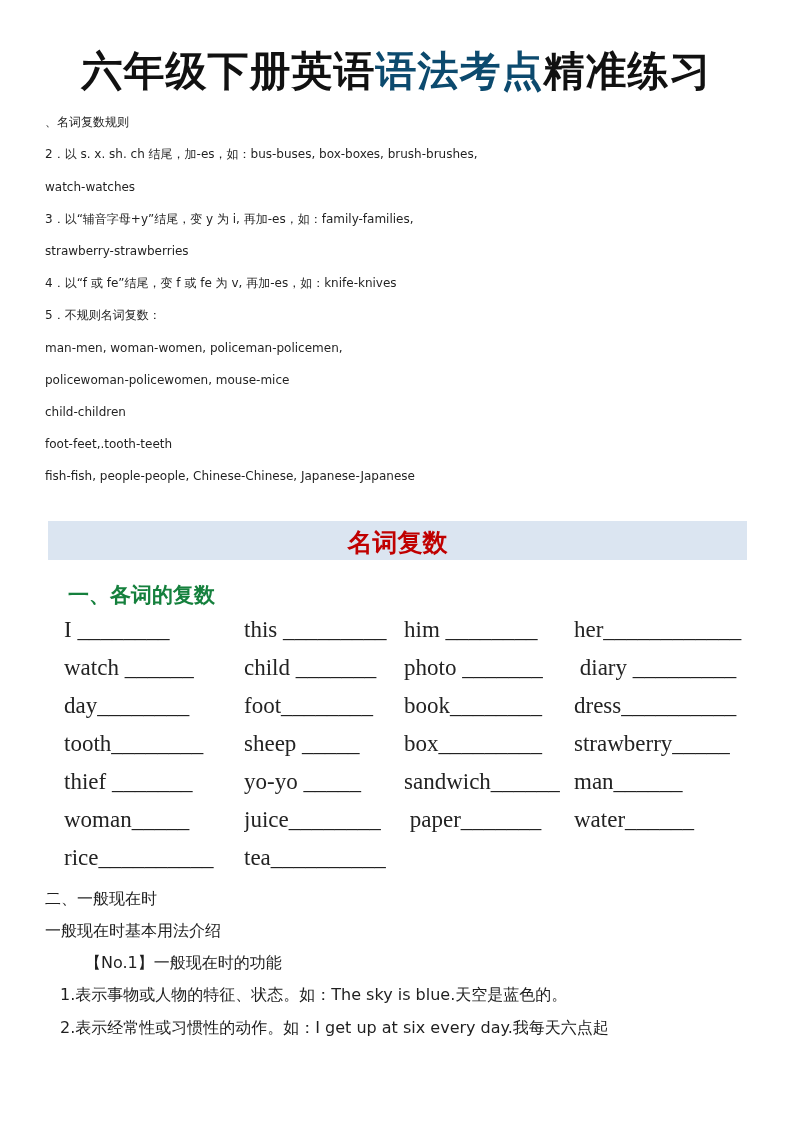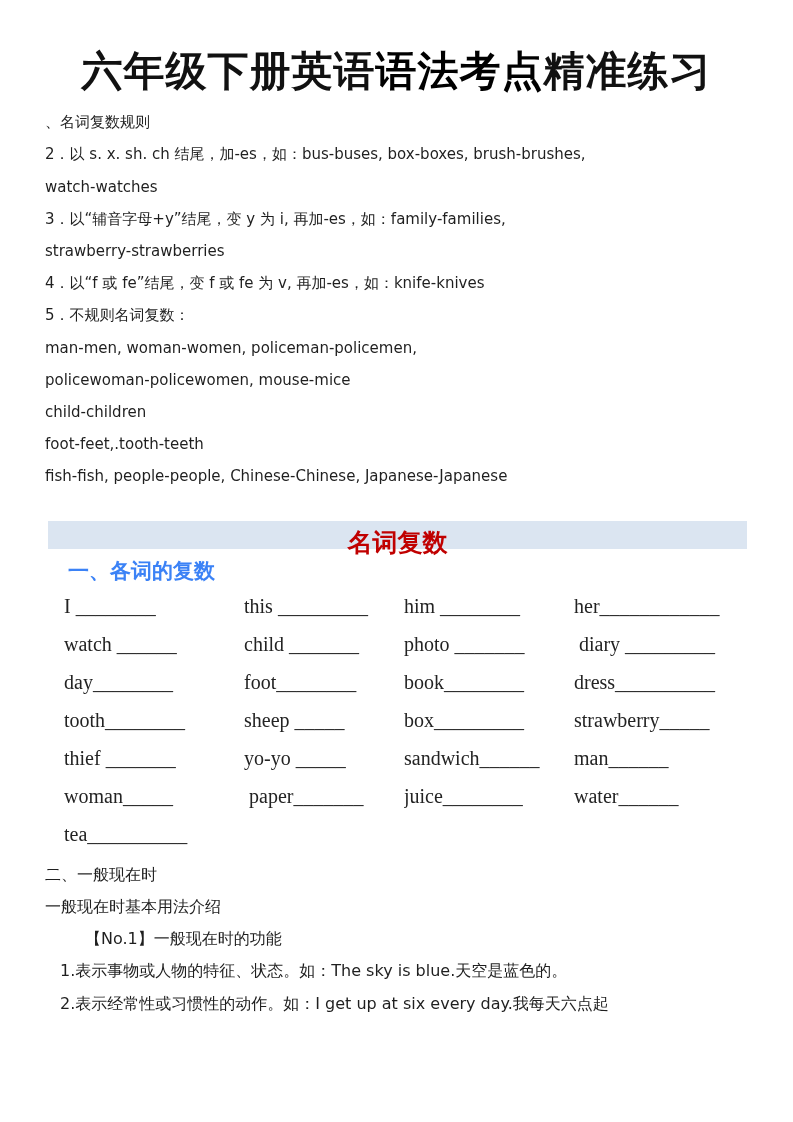--- a/index.html
+++ b/index.html
@@ -8,39 +8,39 @@
     position:relative; width:793px; height:1122px; margin:0 auto;
     background:#ffffff; overflow:hidden;
     font-family:"DejaVu Sans","Liberation Sans",sans-serif;
     color:#1f1f1f;
   }
   .title {
     margin-top:46px; text-align:center;
     font-size:41px; line-height:1.25; font-weight:bold;
     letter-spacing:1px; color:#111111; white-space:nowrap;
   }
-  .title .red { color:#000000; }
-  .rules { margin:9px 45px 0 45px; font-size:15px; line-height:32.2px; }
+  .title .red { color:#0c4a6e; }
+  .rules { margin:9px 45px 0 45px; font-size:12px; line-height:32.2px; }
   .rules .line { white-space:nowrap; }
   .banner {
-    margin:28px 0 0 48px; width:699px; height:28px;
+    margin:28px 0 0 48px; width:699px; height:39px;
     background:#dbe5f1; text-align:center;
   }
   .banner span {
     font-size:25px; line-height:43px; font-weight:bold; color:#c00000;
   }
   .ex-heading {
-    margin:8px 45px 0 68px; font-size:21px; line-height:28px;
-    font-weight:bold; color:#3b82f6;
+    margin:21px 45px 0 68px; font-size:21px; line-height:28px;
+    font-weight:bold; color:#15803d;
   }
   .grid {
     margin:2px 45px 0 64px;
     display:grid; grid-template-columns:180px 160px 170px 1fr;
     font-family:"Liberation Serif","DejaVu Serif",serif;
-    font-size:20px; color:#232323;
+    font-size:23px; color:#232323;
   }
   .grid .cell { height:38px; line-height:38px; white-space:pre; overflow:hidden; }
   .sec2 { margin:6px 45px 0 45px; font-size:16px; line-height:32.2px; }
   .sec2 .line { white-space:nowrap; }
   .indent1 { padding-left:15px; }
   .indent2 { padding-left:40px; }
 </style>
 </head>
 <body>
 
@@ -84,23 +84,24 @@
     <div class="cell">dress__________</div>
     <div class="cell">tooth________</div>
     <div class="cell">sheep _____</div>
     <div class="cell">box_________</div>
     <div class="cell">strawberry_____</div>
     <div class="cell">thief _______</div>
     <div class="cell">yo-yo _____</div>
     <div class="cell">sandwich______</div>
     <div class="cell">man______</div>
     <div class="cell">woman_____</div>
+    <div class="cell">juice________</div>
     <div class="cell"> paper_______</div>
-    <div class="cell">juice________</div>
     <div class="cell">water______</div>
+    <div class="cell">rice__________</div>
     <div class="cell">tea__________</div>
   </div>
 
   <div class="sec2">
     <div class="line">二、一般现在时</div>
     <div class="line">一般现在时基本用法介绍</div>
     <div class="line indent2">【No.1】一般现在时的功能</div>
     <div class="line indent1">1.表示事物或人物的特征、状态。如：The sky is blue.天空是蓝色的。</div>
     <div class="line indent1">2.表示经常性或习惯性的动作。如：I get up at six every day.我每天六点起</div>
   </div>

